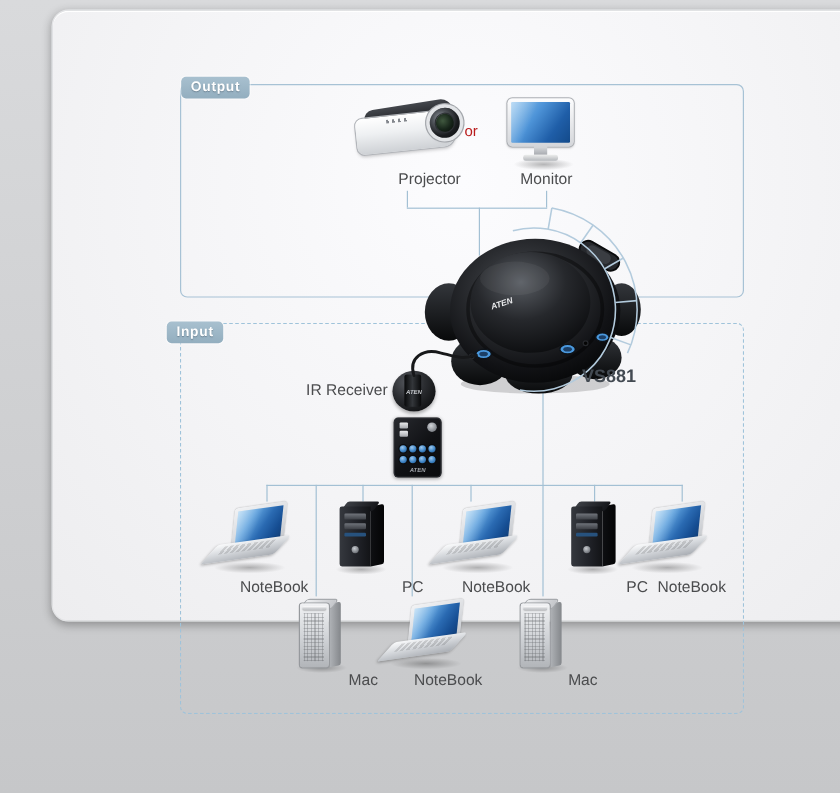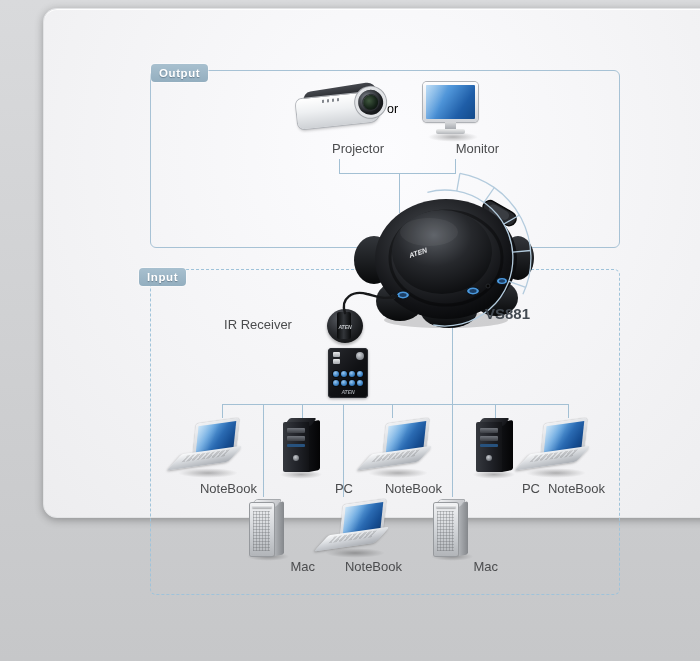--- a/index.html
+++ b/index.html
@@ -14,22 +14,22 @@
   .input-box{left:115px;top:269px;width:468px;height:324px;border:1px dashed #9fc3da;}
   .badge{position:absolute;background:linear-gradient(180deg,#a8c0cf,#93aebf);color:#fff;
     font-size:11.5px;font-weight:bold;letter-spacing:.6px;padding:3px 8px;border-radius:4px;
     text-shadow:0 1px 1px rgba(70,90,105,.55);box-shadow:0 0 0 1px rgba(255,255,255,.45);}
   .output-badge{left:116px;top:64px;}
   .input-badge{left:104px;top:268px;}
   
   .line{position:absolute;background:#a3c0d4;}
   
   .lbl{position:absolute;color:#4b4c4e;font-size:13px;text-align:right;}
-  .lbl-right{position:absolute;color:#4b4c4e;font-size:13px;text-align:center;}
-  .or{position:absolute;color:#000000;font-size:12.5px;}
+  .lbl-right{position:absolute;color:#4b4c4e;font-size:13px;text-align:right;}
+  .or{position:absolute;color:#b91c1c;font-size:12.5px;}
   .model{position:absolute;left:450px;top:305px;width:80px;font-size:15px;font-weight:bold;color:#434a52;}
   .shd{position:absolute;background:radial-gradient(ellipse at center,rgba(0,0,0,.28) 0%,rgba(0,0,0,0) 68%);border-radius:50%;}
   
   .mon{position:absolute;left:388px;top:82px;width:60px;height:60px;}
   .mon .frame{position:absolute;left:0;top:0;width:49px;height:34px;border-radius:4px;padding:3px;
     background:linear-gradient(180deg,#fdfdfe,#d4d6da);box-shadow:0 0 0 1px #aeb1b6,0 1px 2px rgba(0,0,0,.25);}
   .mon .scr{position:relative;width:100%;height:100%;overflow:hidden;border-radius:1px;
     background:linear-gradient(125deg,#96c8f0 0%,#4e94d8 38%,#1f5ea8 72%,#134a8a 100%);}
   .mon .scr:after{content:'';position:absolute;left:-35%;top:-30%;width:85%;height:170%;transform:rotate(22deg);
     background:linear-gradient(90deg,rgba(255,255,255,.55),rgba(255,255,255,0) 75%);}
@@ -154,21 +154,21 @@
   <div class="or" style="left:352px;top:102px">or</div>
   <div class="shd" style="left:392px;top:132px;width:52px;height:10px"></div>
   <div class="mon">
     <div class="frame">
         <div class="scr"></div>
       </div>
       <div class="neck"></div>
       <div class="foot"></div>
   </div>
   <div class="lbl" style="left:259px;top:141px;width:90px">Projector</div>
-  <div class="lbl" style="left:374px;top:141px;width:90px">Monitor</div>
+  <div class="lbl" style="left:352px;top:141px;width:90px">Monitor</div>
 
   <div class="lbl-right" style="left:158px;top:317px;width:130px">IR Receiver</div>
   <div class="irr">
     <div class="ball"></div>
       <div class="slot"></div>
     <div class="brand">ATEN</div>
   </div>
   <div class="rem">
     <div class="sb1"></div>
       <div class="sb2"></div>

